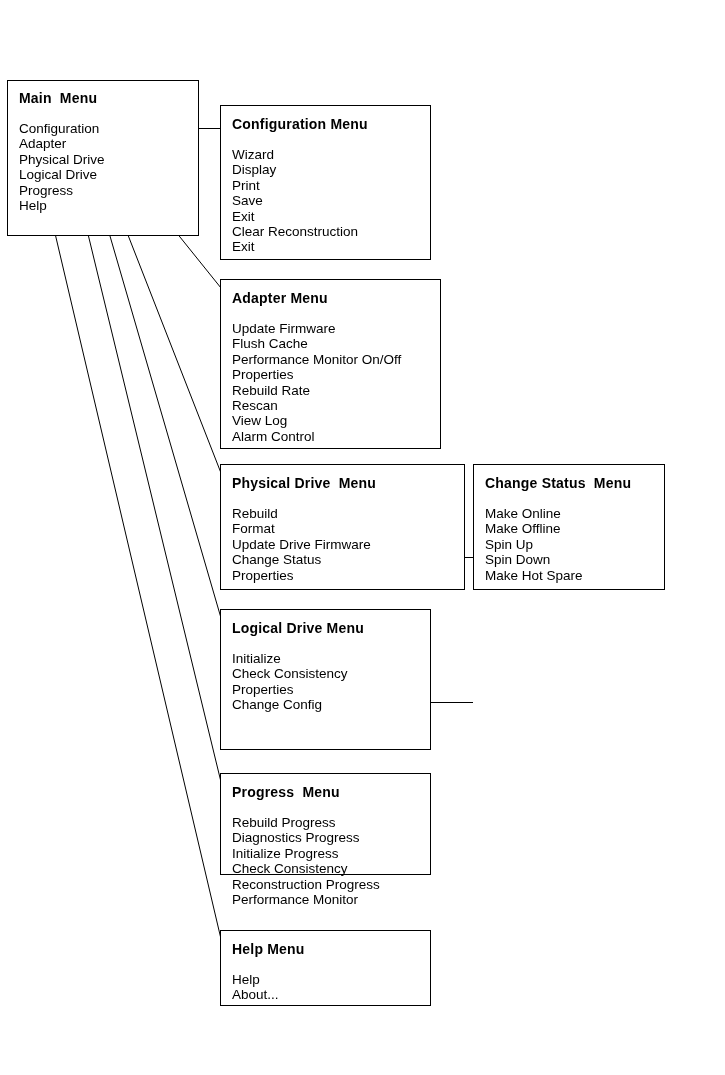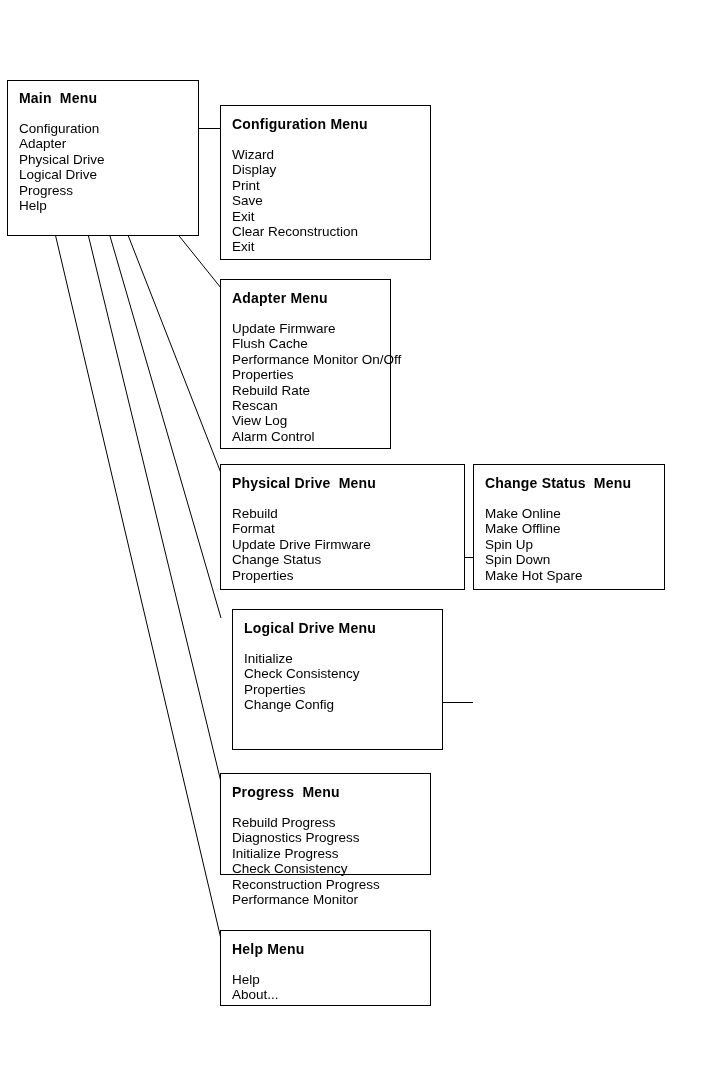--- a/index.html
+++ b/index.html
@@ -64,23 +64,23 @@
     left: 11px;
     top: 9px;
   }
   #box-main .menu-items {
     position: absolute;
     left: 11px;
     top: 40px;
   }
   
   #box-configuration { left: 220px; top: 105px;  width: 211px; height: 155px; }
-  #box-adapter       { left: 220px; top: 279px;  width: 171px; height: 170px; }
+  #box-adapter       { left: 220px; top: 279px;  width: 221px; height: 170px; }
   #box-physical      { left: 220px; top: 464px;  width: 245px; height: 126px; }
-  #box-logical       { left: 220px; top: 609px;  width: 211px; height: 141px; margin-left: 12px; }
+  #box-logical       { left: 220px; top: 609px;  width: 211px; height: 141px; }
   #box-progress      { left: 220px; top: 773px;  width: 211px; height: 102px; }
   #box-help          { left: 220px; top: 930px;  width: 211px; height: 76px;  }
   
   #box-change-status { left: 473px; top: 464px;  width: 192px; height: 126px; }
   #box-change-config { left: 473px; top: 609px;  width: 192px; height: 141px; }
 
   .menu-box .menu-title.offset-title {
     position: absolute;
     left: 11px;
     top: 10px;

